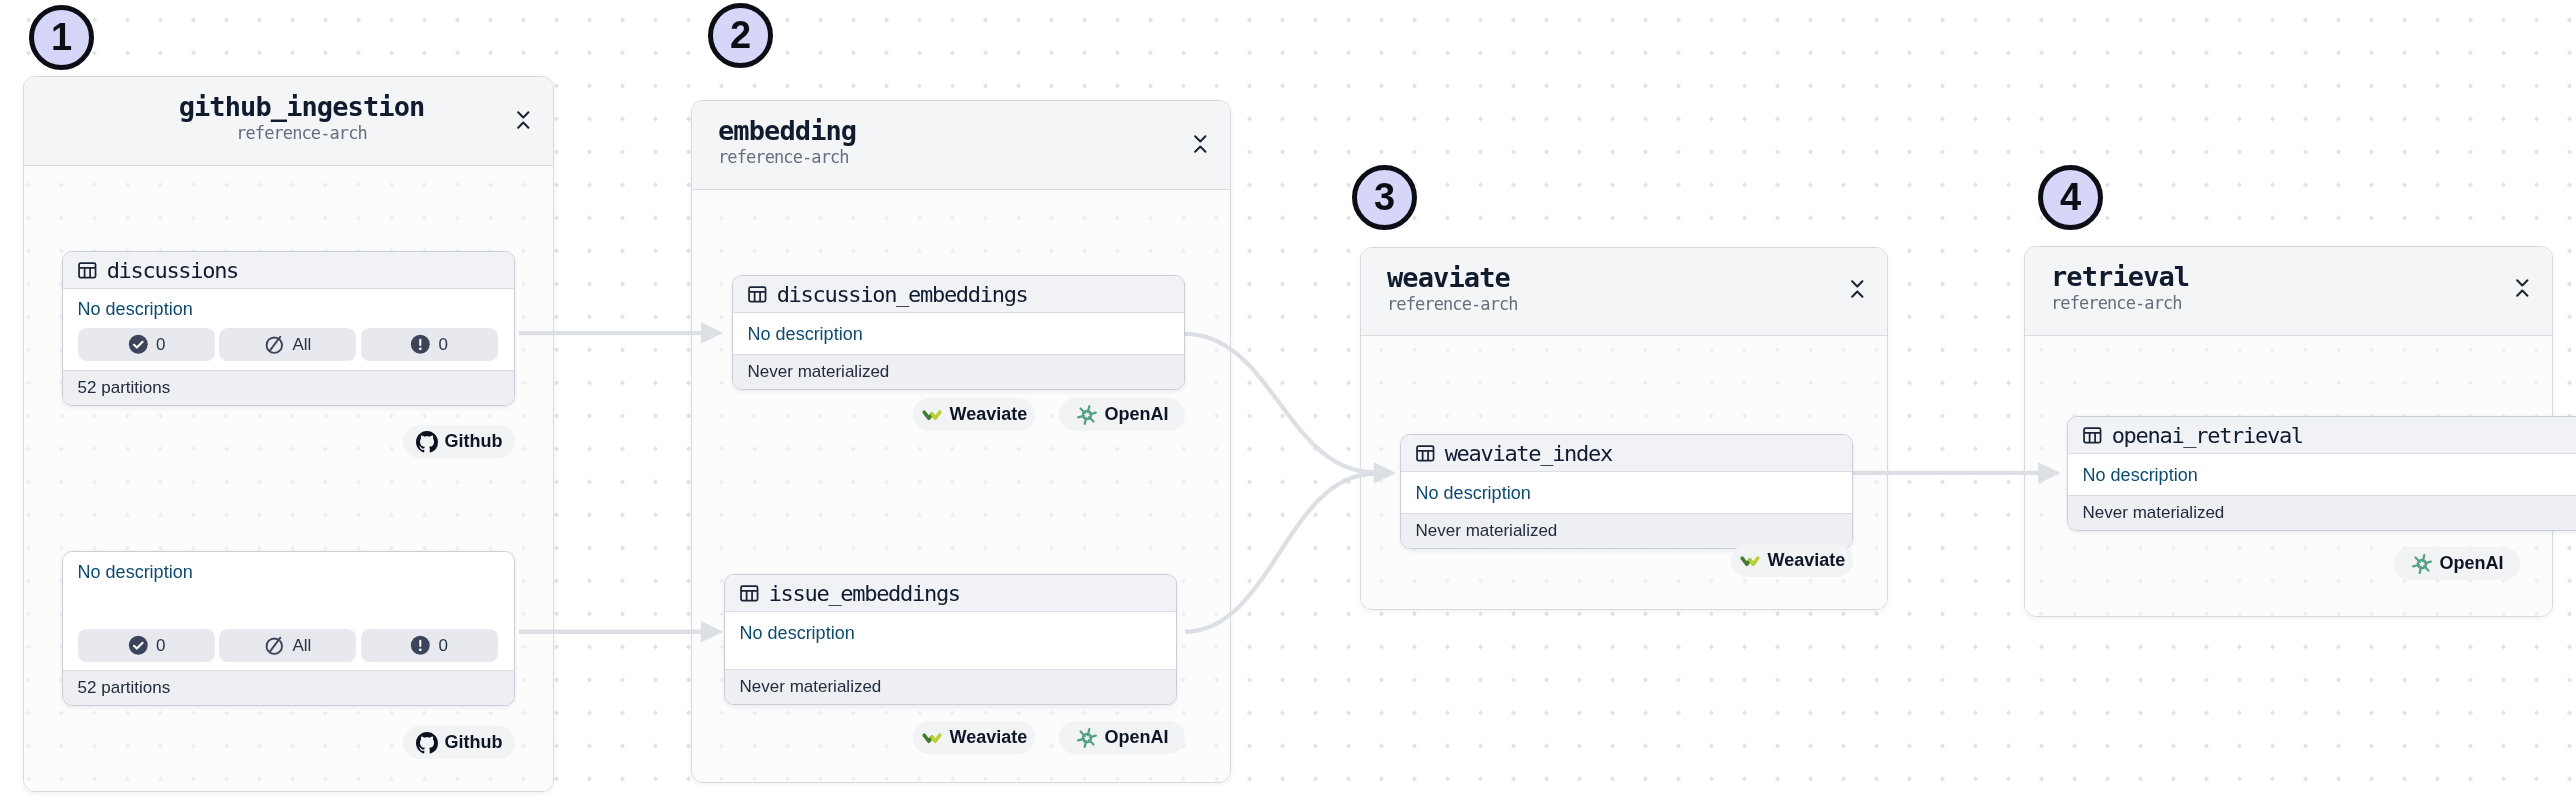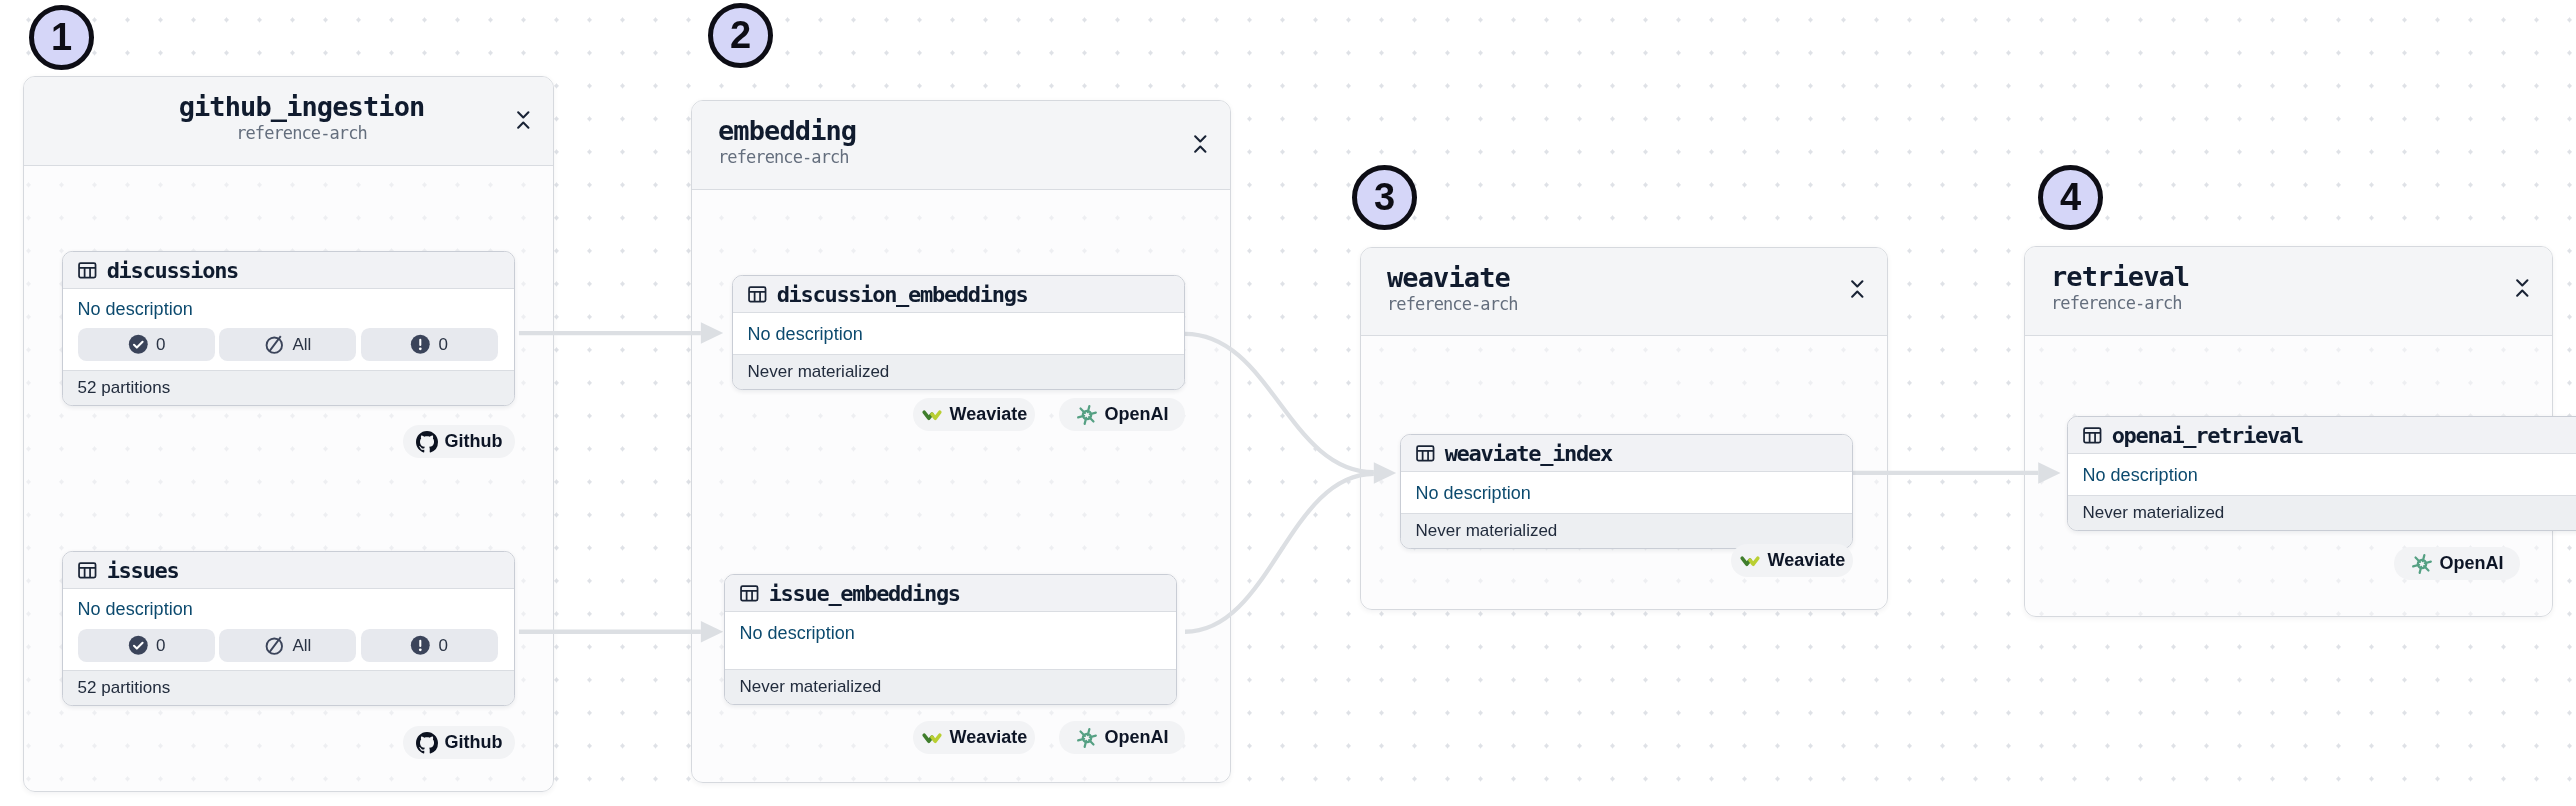--- a/index.html
+++ b/index.html
@@ -32,21 +32,21 @@
   
   .node{
     position:absolute;background:#ffffff;border:1.7px solid #c9cdd5;border-radius:10.3px;
     box-sizing:border-box;box-shadow:0 1.7px 4.3px rgba(16,24,40,.07);z-index:3;overflow:hidden;
   }
   .n-header{
     display:flex;align-items:center;gap:9.4px;background:#f1f2f5;
     border-bottom:1.7px solid #dadde2;box-sizing:border-box;height:37px;padding:0 13.7px;
   }
   .n-name{
-    font-family:"DejaVu Sans Mono",monospace;font-size:22px;font-weight:700;
+    font-family:"DejaVu Sans Mono",monospace;font-size:22px;font-weight:400;
     color:#0f1b2e;letter-spacing:-1.3px;white-space:nowrap;
   }
   .n-desc{
     display:flex;align-items:center;box-sizing:border-box;height:40px;
     padding:0 14.6px;font-size:18px;color:#0c4a6e;background:#fff;
   }
   .n-desc.tall{height:43px;}
   .n-footer{
     position:absolute;left:0;right:0;bottom:0;display:flex;align-items:center;
     background:#edeff2;border-top:1.7px solid #dadde2;box-sizing:border-box;height:35px;
@@ -182,29 +182,20 @@
     </div>
   </div>
   <div class="tagpill" style="left:403px;top:425px;width:112px;">
     <svg width="22" height="22" viewBox="0 0 16 16" fill="#0c1220">
         <path d="M8 0C3.58 0 0 3.58 0 8c0 3.54 2.29 6.53 5.47 7.59.4.07.55-.17.55-.38 0-.19-.01-.82-.01-1.49-2.01.37-2.53-.49-2.69-.94-.09-.23-.48-.94-.82-1.13-.28-.15-.68-.52-.01-.53.63-.01 1.08.58 1.23.82.72 1.21 1.87.87 2.33.66.07-.52.28-.87.51-1.07-1.78-.2-3.64-.89-3.64-3.95 0-.87.31-1.59.82-2.15-.08-.2-.36-1.02.08-2.12 0 0 .67-.21 2.2.82.64-.18 1.32-.27 2-.27.68 0 1.36.09 2 .27 1.53-1.04 2.2-.82 2.2-.82.44 1.1.16 1.92.08 2.12.51.56.82 1.27.82 2.15 0 3.07-1.87 3.75-3.65 3.95.29.25.54.73.54 1.48 0 1.07-.01 1.93-.01 2.2 0 .21.15.46.55.38A8.01 8.01 0 0 0 16 8c0-4.42-3.58-8-8-8z"></path>
       </svg>
     <span>Github</span>
   </div>
 
   <div class="node" style="left:62px;top:551px;width:453px;height:155px;">
-    <div class="n-header">
-      <svg width="20.6" height="20.6" viewBox="0 0 20 20" fill="none" stroke="#1a2436" stroke-width="1.7">
-          <rect x="2" y="3" width="16" height="14" rx="1.5"></rect>
-          <line x1="2" y1="7.6" x2="18" y2="7.6"></line>
-          <line x1="7.4" y1="7.6" x2="7.4" y2="17"></line>
-          <line x1="12.7" y1="7.6" x2="12.7" y2="17"></line>
-        </svg>
-      <span class="n-name">issues</span>
-    </div>
     <div class="n-desc">No description</div>
     <div class="n-footer">52 partitions</div>
   </div>
   <div class="pillrow" style="left:78px;top:629px;">
     <div class="pill">
       <svg width="20.6" height="20.6" viewBox="0 0 24 24">
           <circle cx="12" cy="12" r="11" fill="#3b445a"></circle>
           <path d="M7 12.6 L10.3 15.8 L17 9" stroke="#fff" stroke-width="2.4" fill="none" stroke-linecap="round" stroke-linejoin="round"></path>
         </svg>
       <span>0</span>

